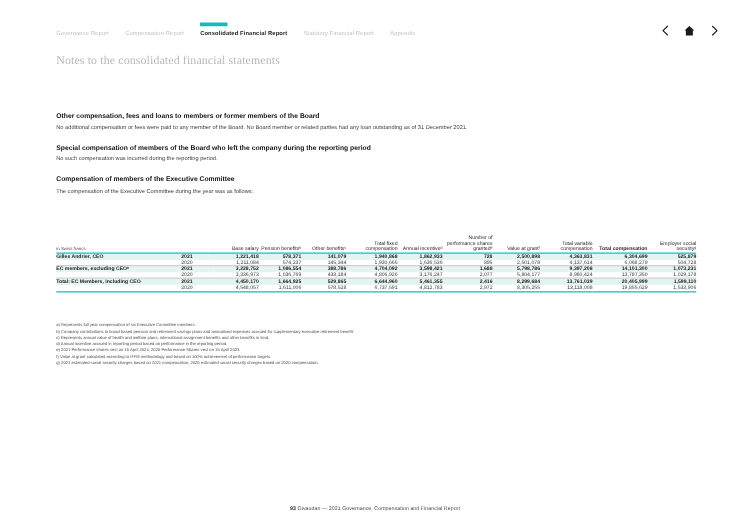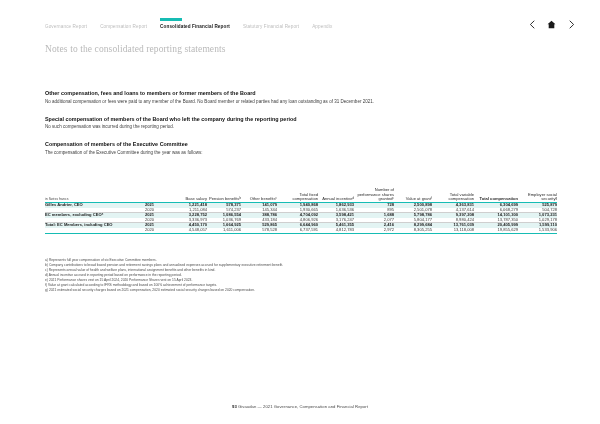--- a/index.html
+++ b/index.html
@@ -220,21 +220,21 @@
           </svg>
       </div>
       <div class="nav-ctrl">
         <svg width="6" height="9" viewBox="0 0 6 9">
             <path d="M1 1 L4.6 4.5 L1 8" fill="none" stroke="#1a1a1a" stroke-width="0.9" stroke-linecap="round" stroke-linejoin="round"></path>
           </svg>
       </div>
     </div>
   </div>
 
-  <h1 class="page-title">Notes to the consolidated reporting statements</h1>
+  <h1 class="page-title">Notes to the consolidated financial statements</h1>
 
   <div class="content">
 
     <div class="blk">
       <p class="blk-head">Other compensation, fees and loans to members or former members of the Board</p>
       <p class="blk-body">No additional compensation or fees were paid to any member of the Board. No Board member or related parties had any loan outstanding as of 31 December 2021.</p>
     </div>
 
     <div class="blk">
       <p class="blk-head">Special compensation of members of the Board who left the company during the reporting period</p>

